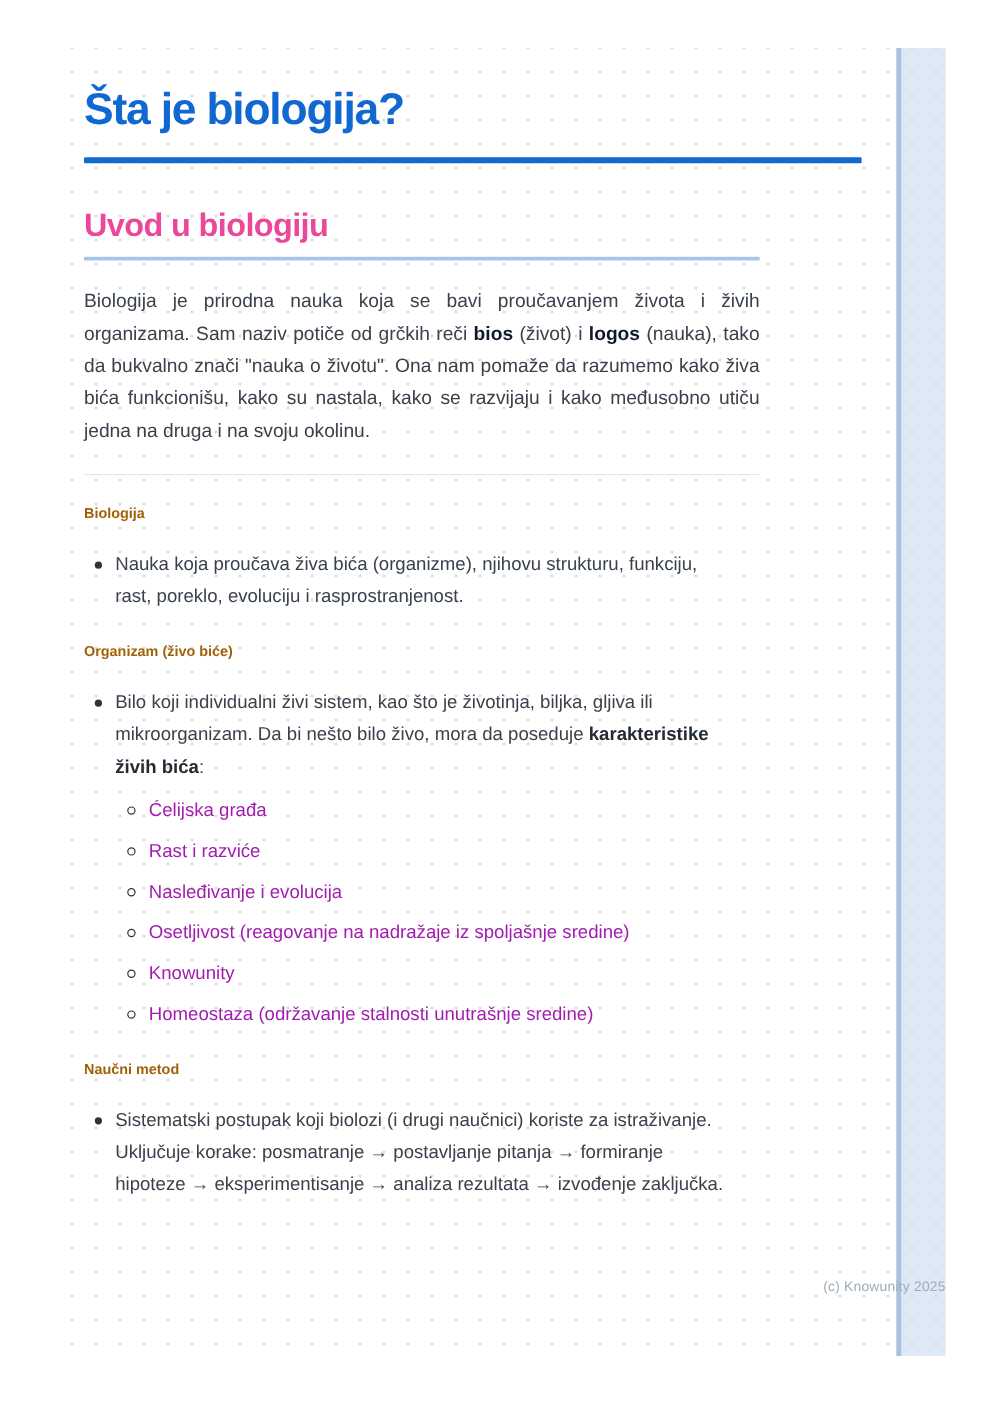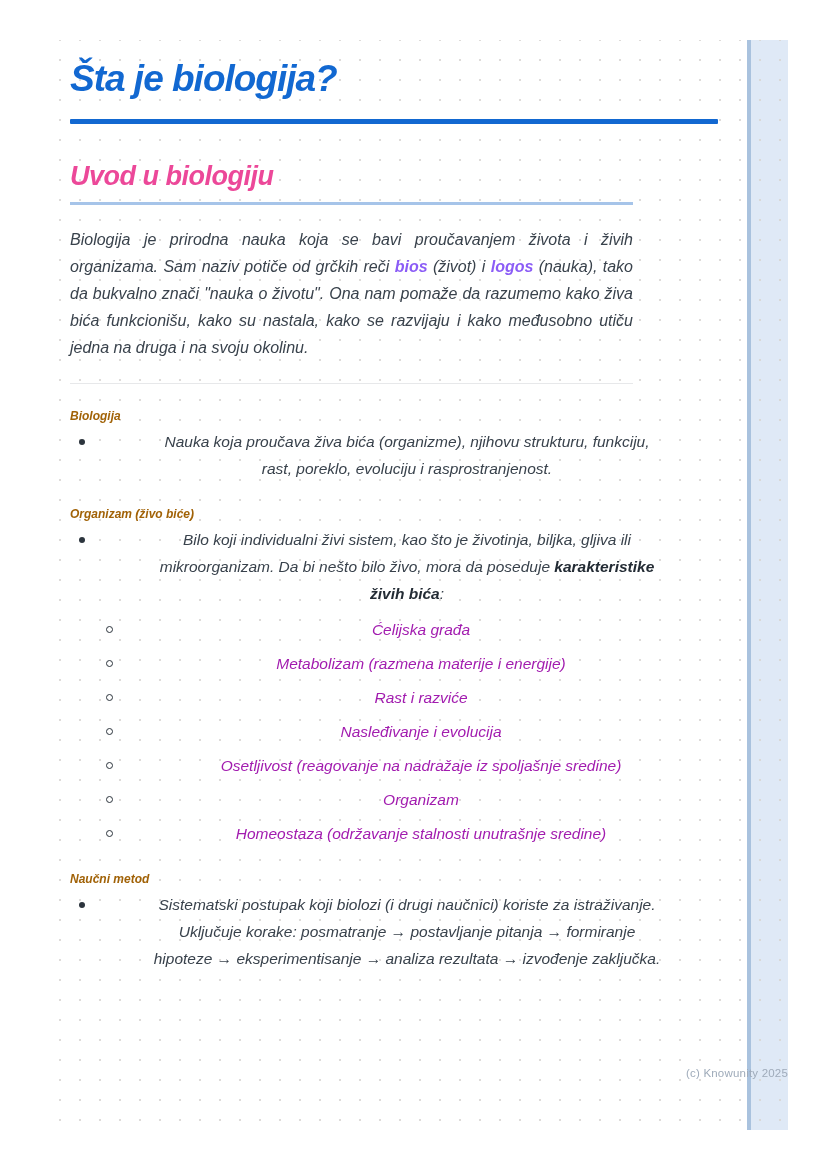--- a/index.html
+++ b/index.html
@@ -15,47 +15,47 @@
     z-index:1;
   }
   
   .dots{
     position:absolute;left:44px;top:40px;width:744px;height:1090px;
     background-image:radial-gradient(circle,#d8d5d2 1.2px,transparent 1.4px);
     background-size:20px 20px;background-position:6px 10px;
     z-index:2;pointer-events:none;opacity:.85;
   }
   .content{
-    position:absolute;left:70px;top:56px;width:648px;z-index:3;font-style:italic;
+    position:absolute;left:70px;top:68px;width:648px;z-index:3;
   }
   h1{
     margin:0;font-size:37px;line-height:46px;font-weight:bold;
     color:#1268d1;letter-spacing:-1px;
   }
   .title-rule{
     width:648px;height:5px;background:#1268d1;margin:17px 0 0 0;border-radius:1px;
   }
   h2{
     margin:36px 0 0 0;width:563px;box-sizing:border-box;
     font-size:27px;line-height:33px;font-weight:bold;color:#ec4899;
     letter-spacing:-0.5px;border-bottom:3px solid #a6c4e9;padding-bottom:9px;
   }
   p.intro{
     width:563px;margin:21px 0 0 0;text-align:justify;
     font-size:16px;line-height:27px;color:#39424c;
   }
-  p.intro strong{color:#8b5cf6;}
+  p.intro strong{color:#0f172a;}
   .divider{
     width:563px;border:none;border-top:1px solid #e7e8ea;margin:22px 0 0 0;
   }
   p.term{
     margin:20px 0 0 0;font-size:12px;line-height:24px;font-weight:bold;color:#a16207;
   }
   ul{list-style:none;margin:0;padding:0;}
-  ul.l1{text-align:center;}
+  ul.l1{margin-top:17px;}
   ul.l1 > li{
     position:relative;padding-left:26px;font-size:15.5px;line-height:27px;
     color:#39424c;white-space:pre-line;
   }
   ul.l1 > li::before{
     content:"";position:absolute;left:9px;top:10.5px;width:6px;height:6px;
     border-radius:50%;background:#2c343d;
   }
   ul.l1 strong{color:#232b34;white-space:pre-line;}
   ul.l2{margin-top:9px;white-space:normal;}
@@ -93,25 +93,24 @@
     <li>Nauka koja proučava živa bića (organizme), njihovu strukturu, funkciju,
 rast, poreklo, evoluciju i rasprostranjenost.</li>
   </ul>
 
   <p class="term">Organizam (živo biće)</p>
   <ul class="l1">
     <li><span>Bilo koji individualni živi sistem, kao što je životinja, biljka, gljiva ili
 mikroorganizam. Da bi nešto bilo živo, mora da poseduje </span><strong>karakteristike
 živih bića</strong><span>:</span><ul class="l2">
           <li>Ćelijska građa</li>
-          <li>Metabolizam (razmena materije i energije)</li>
           <li>Rast i razviće</li>
           <li>Nasleđivanje i evolucija</li>
           <li>Osetljivost (reagovanje na nadražaje iz spoljašnje sredine)</li>
-          <li>Organizam</li>
+          <li>Knowunity</li>
           <li>Homeostaza (održavanje stalnosti unutrašnje sredine)</li>
         </ul></li>
   </ul>
 
   <p class="term">Naučni metod</p>
   <ul class="l1">
     <li>Sistematski postupak koji biolozi (i drugi naučnici) koriste za istraživanje.
 Uključuje korake: posmatranje → postavljanje pitanja → formiranje
 hipoteze → eksperimentisanje → analiza rezultata → izvođenje zaključka.</li>
   </ul>

